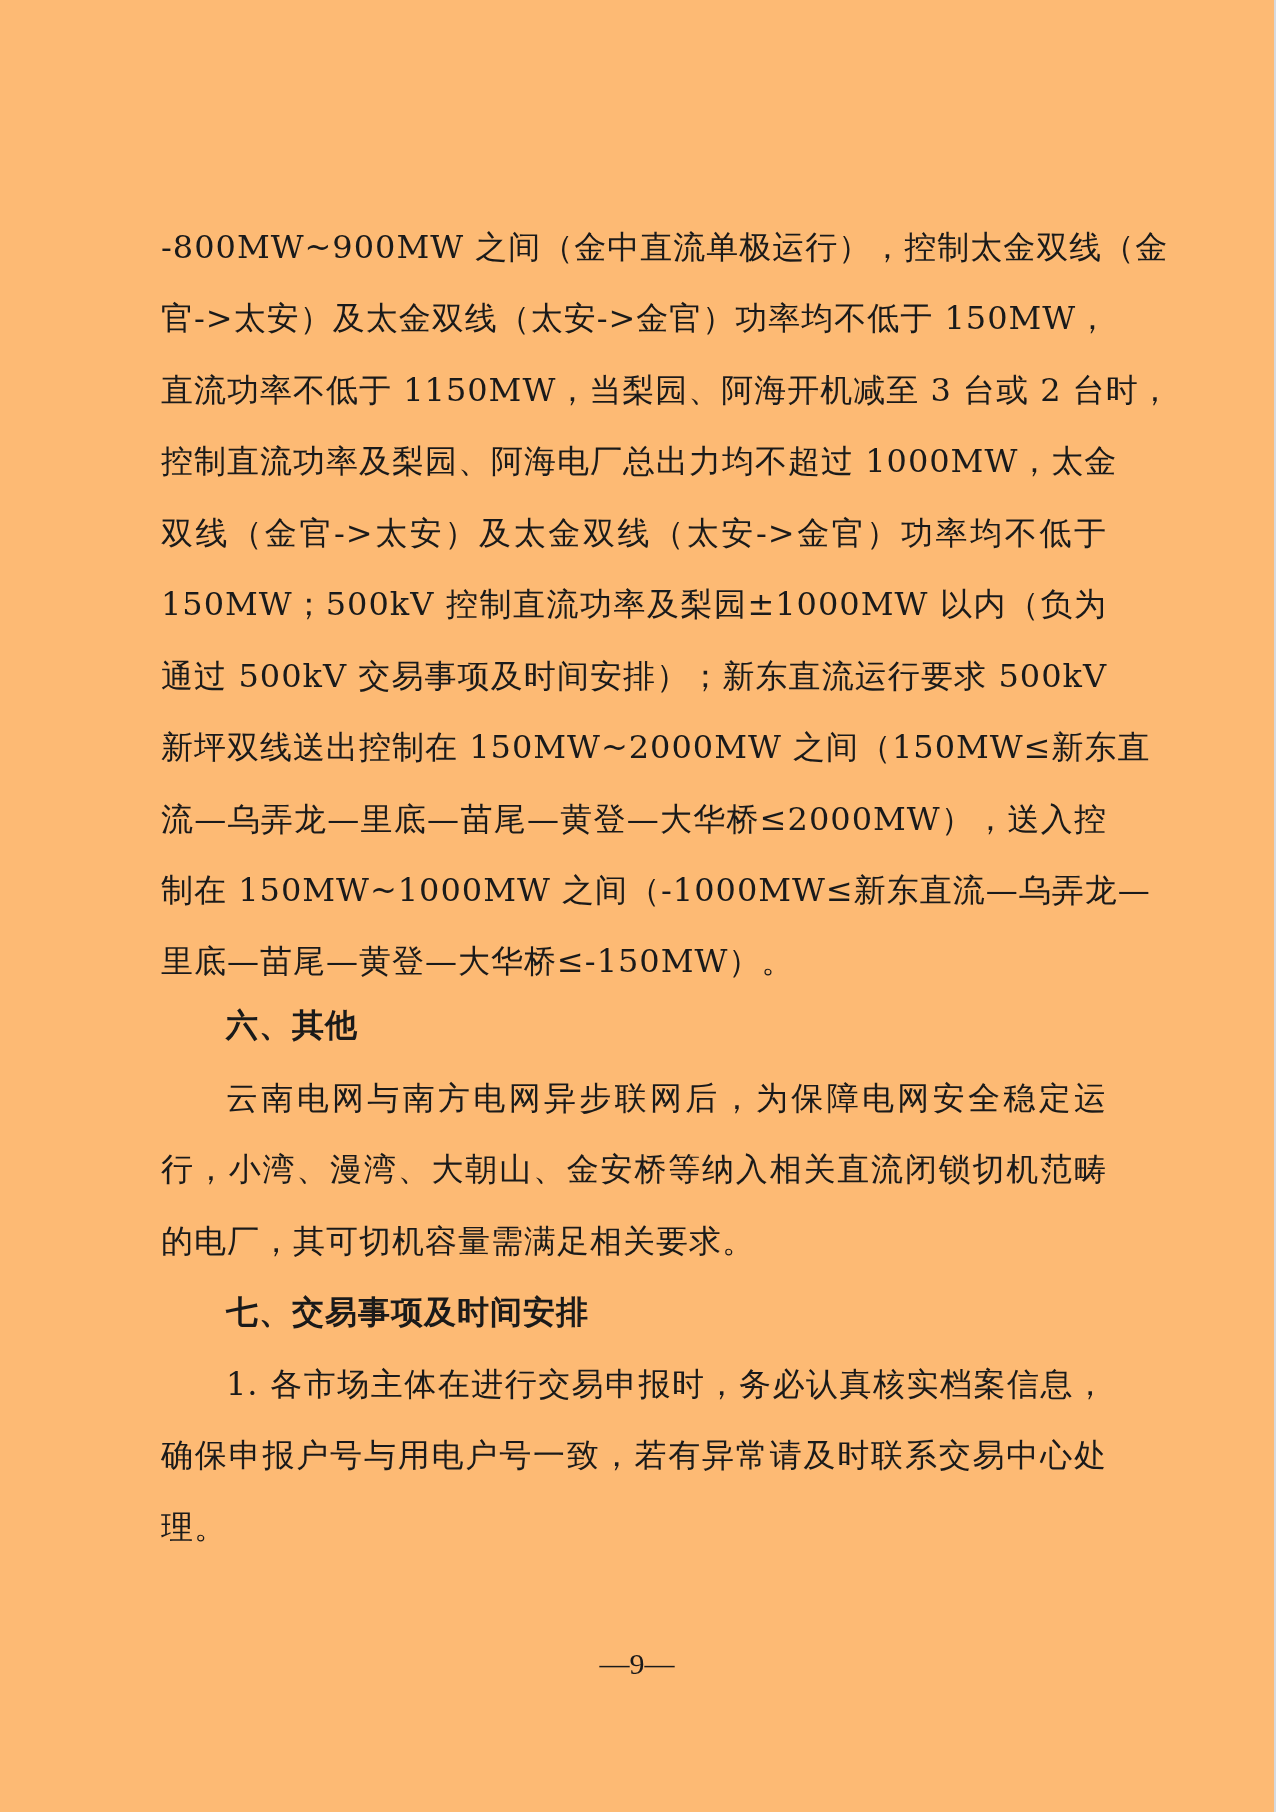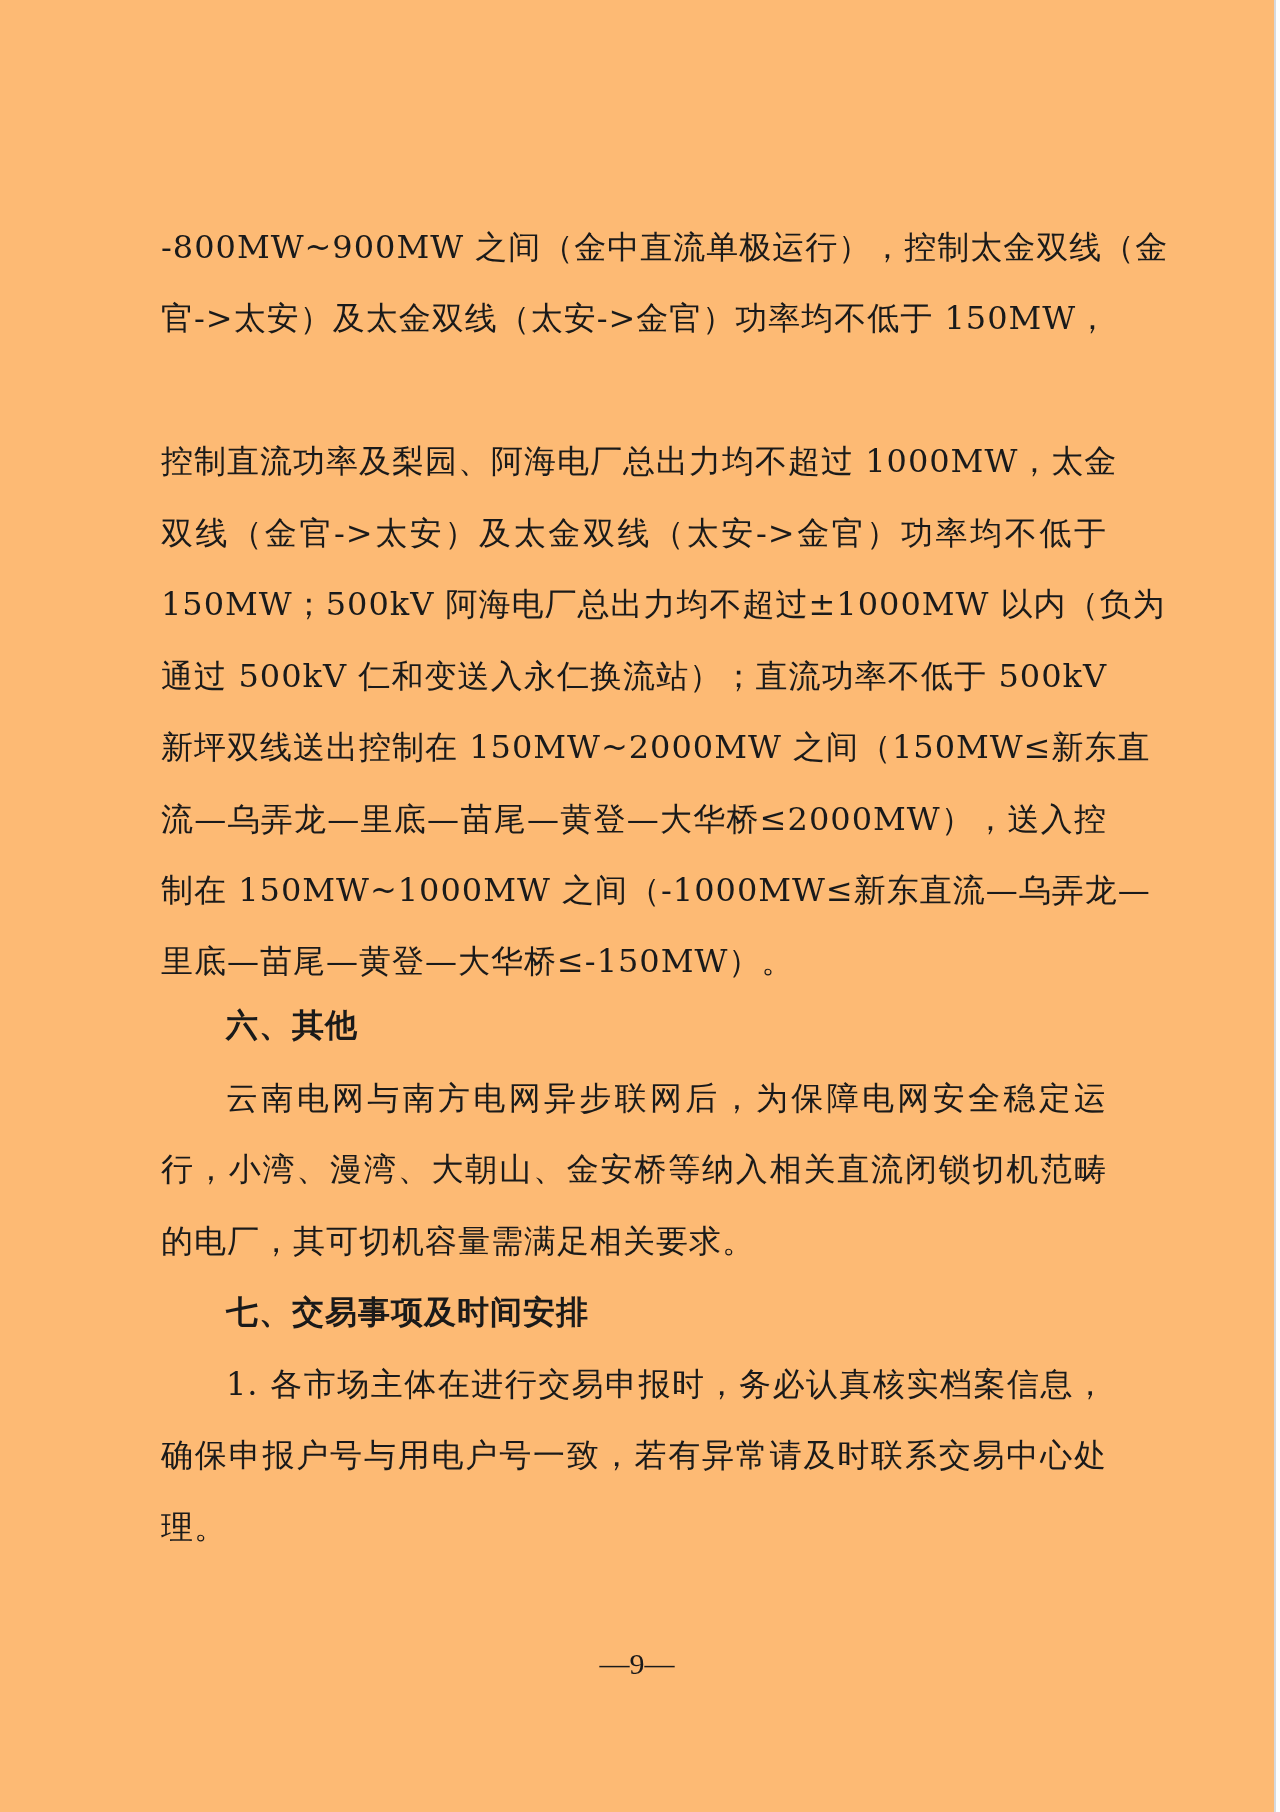--- a/index.html
+++ b/index.html
@@ -38,24 +38,25 @@
     font-family: "Liberation Serif", serif;
   }
 </style>
 </head>
 <body>
 
 <div class="page">
 
   <div class="line" style="top:223px">-800MW~900MW 之间（金中直流单极运行），控制太金双线（金</div>
   <div class="line" style="top:294px">官-&gt;太安）及太金双线（太安-&gt;金官）功率均不低于 150MW，</div>
+  <div class="line" style="top:366px">直流功率不低于 1150MW，当梨园、阿海开机减至 3 台或 2 台时，</div>
   <div class="line" style="top:437px">控制直流功率及梨园、阿海电厂总出力均不超过 1000MW，太金</div>
   <div class="line" style="top:509px">双线（金官-&gt;太安）及太金双线（太安-&gt;金官）功率均不低于</div>
-  <div class="line" style="top:580px">150MW；500kV 阿海电厂总出力均不超过±1000MW 以内（负为</div>
-  <div class="line" style="top:652px">通过 500kV 仁和变送入永仁换流站）；直流功率不低于 500kV</div>
+  <div class="line" style="top:580px">150MW；500kV 控制直流功率及梨园±1000MW 以内（负为</div>
+  <div class="line" style="top:652px">通过 500kV 交易事项及时间安排）；新东直流运行要求 500kV</div>
   <div class="line" style="top:723px">新坪双线送出控制在 150MW~2000MW 之间（150MW≤新东直</div>
   <div class="line" style="top:795px">流—乌弄龙—里底—苗尾—黄登—大华桥≤2000MW），送入控</div>
   <div class="line" style="top:866px">制在 150MW~1000MW 之间（-1000MW≤新东直流—乌弄龙—</div>
   <div class="line last" style="top:937px">里底—苗尾—黄登—大华桥≤-150MW）。</div>
 
   <div class="heading" style="top:1001px">六、其他</div>
 
   <div class="line" style="top:1145px">行，小湾、漫湾、大朝山、金安桥等纳入相关直流闭锁切机范畴</div>
   <div class="line indent" style="top:1074px">云南电网与南方电网异步联网后，为保障电网安全稳定运</div>
   <div class="line last" style="top:1217px">的电厂，其可切机容量需满足相关要求。</div>

